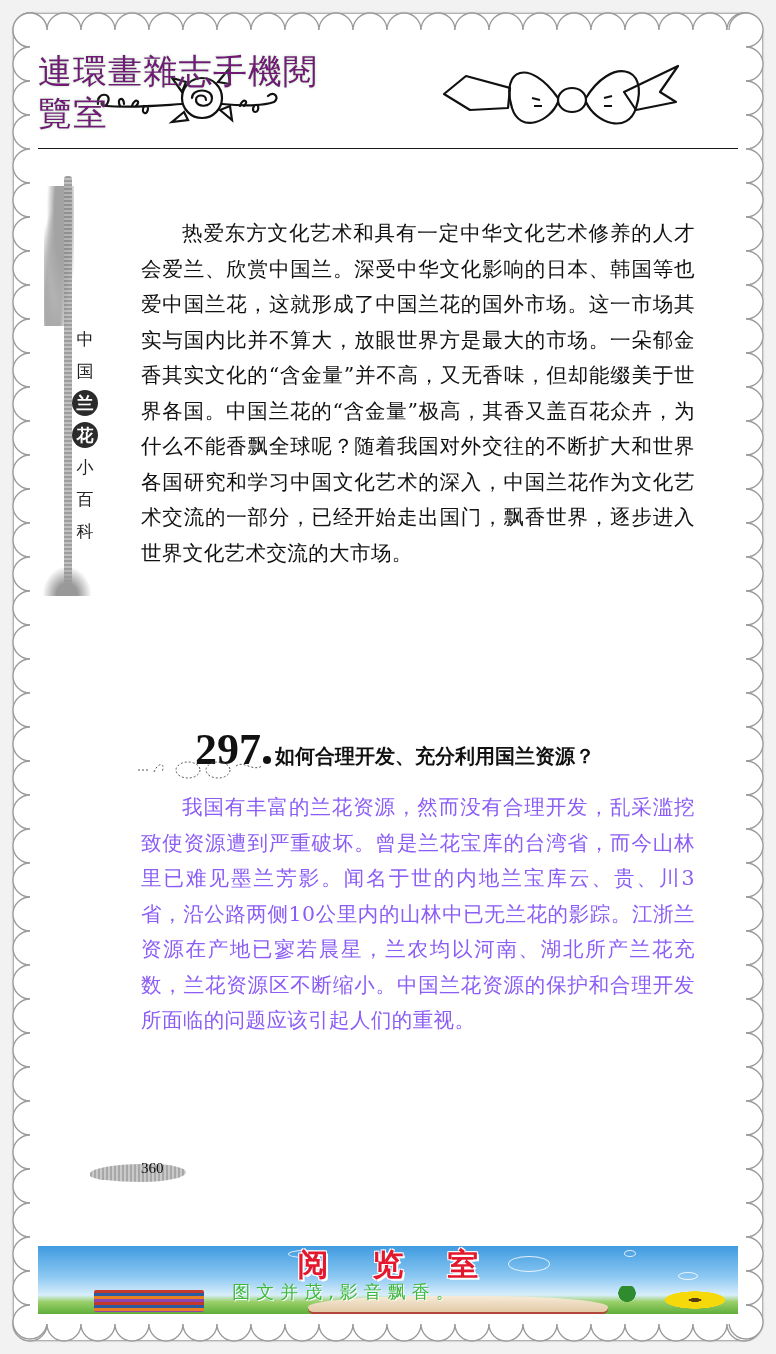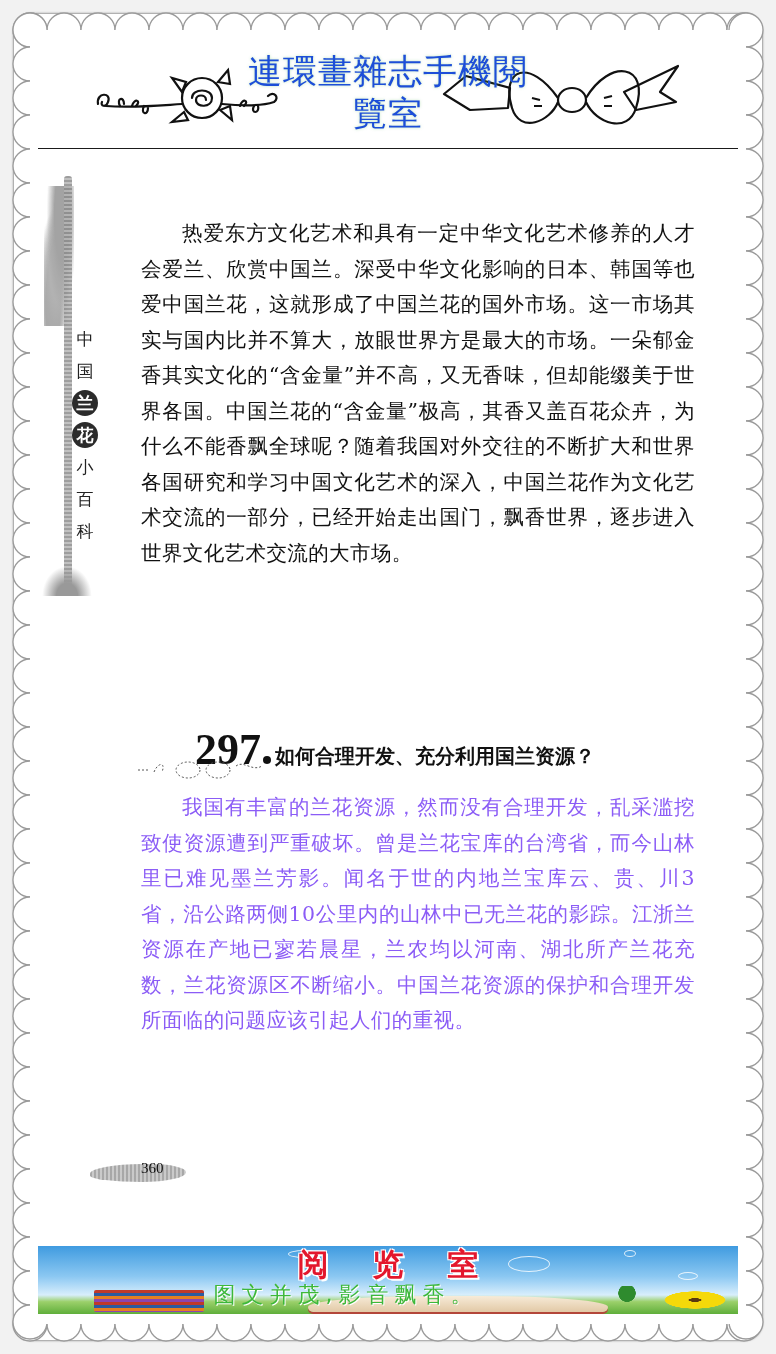--- a/index.html
+++ b/index.html
@@ -36,22 +36,22 @@
       position: absolute;
       left: 38px;
       top: 40px;
       width: 700px;
       height: 108px;
     }
     .header-title {
       position: absolute;
       left: 0;
       width: 700px;
-      text-align: center;
-      color: #1d4ed8;
+      text-align: left;
+      color: #701a75;
       font-family: "DejaVu Sans", "Liberation Sans", sans-serif;
       font-size: 34px;
       line-height: 38px;
       letter-spacing: 1px;
       text-shadow: 0 0 3px rgba(120,200,120,0.5);
       z-index: 2;
     }
     .header-title.l1 { top: 12px; }
     .header-title.l2 { top: 54px; }
     .header-rule {
@@ -238,21 +238,21 @@
       text-indent: 44px;
       color: #e3172d;
       text-shadow: 2px 2px 0 #ffffff, -1px -1px 0 #ffffff, 1px -1px 0 #fff, -1px 1px 0 #fff;
     }
     .banner-sub {
       position: absolute;
       left: 0; top: 34px;
       width: 616px;
       text-align: center;
       font-family: "DejaVu Sans", "Liberation Sans", sans-serif;
-      font-size: 22px;
+      font-size: 18px;
       letter-spacing: 6px;
       color: #3db83a;
       text-shadow: 1px 1px 0 #ffffff;
     }
     .banner-book {
       position: absolute;
       left: 270px; top: 50px;
       width: 300px; height: 16px;
       background: linear-gradient(180deg, #f7ebd8, #e2c9a6);
       border-radius: 50% 50% 6px 6px / 80% 80% 6px 6px;

